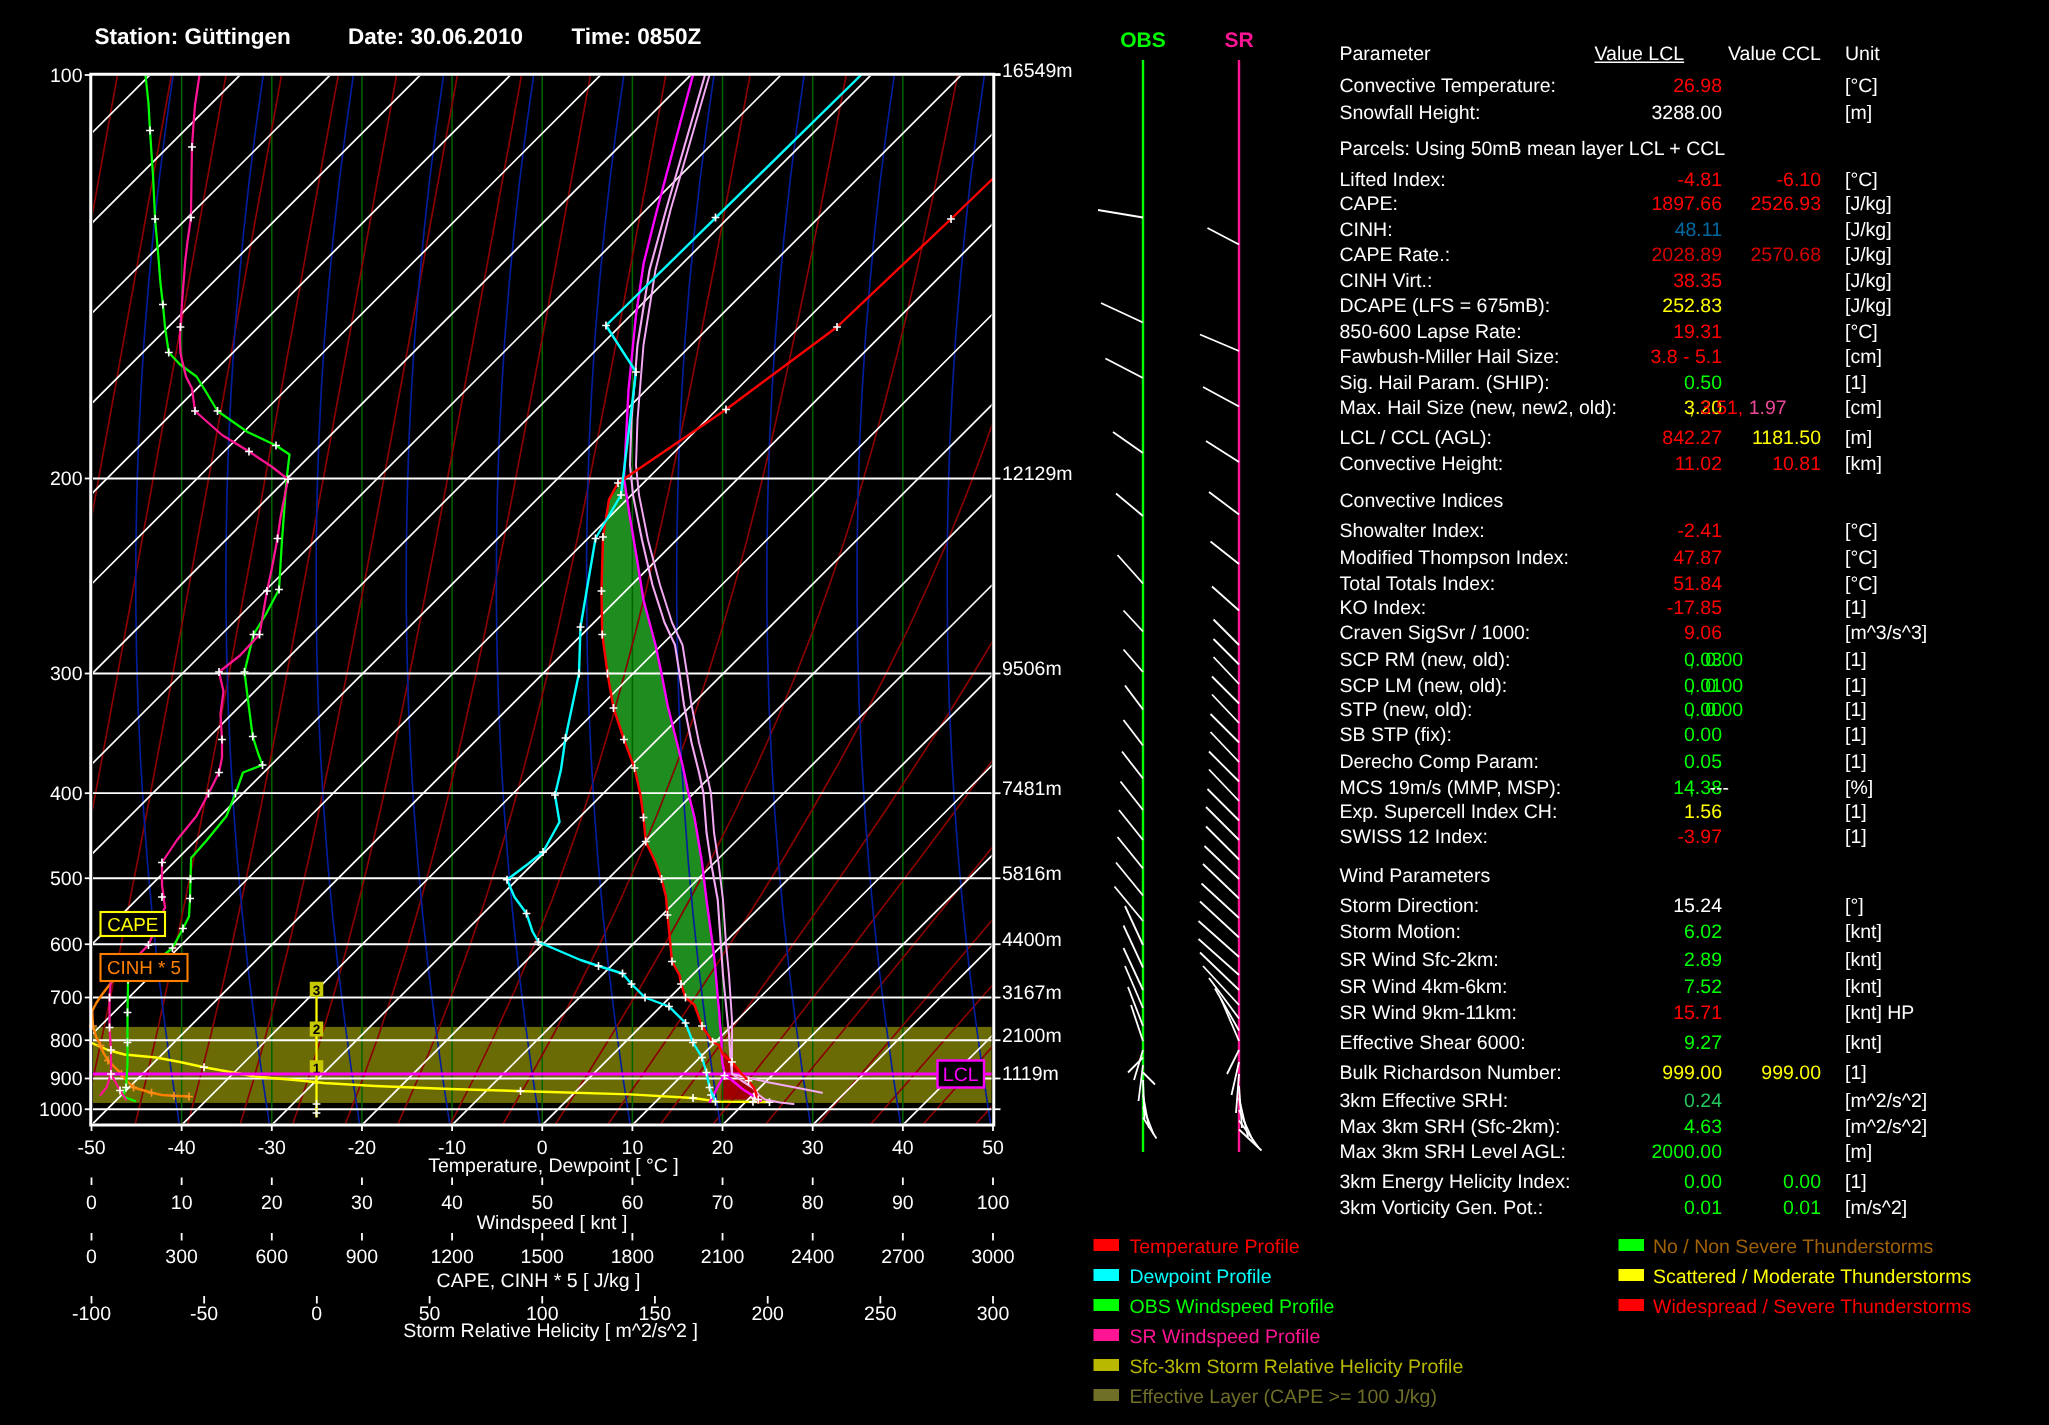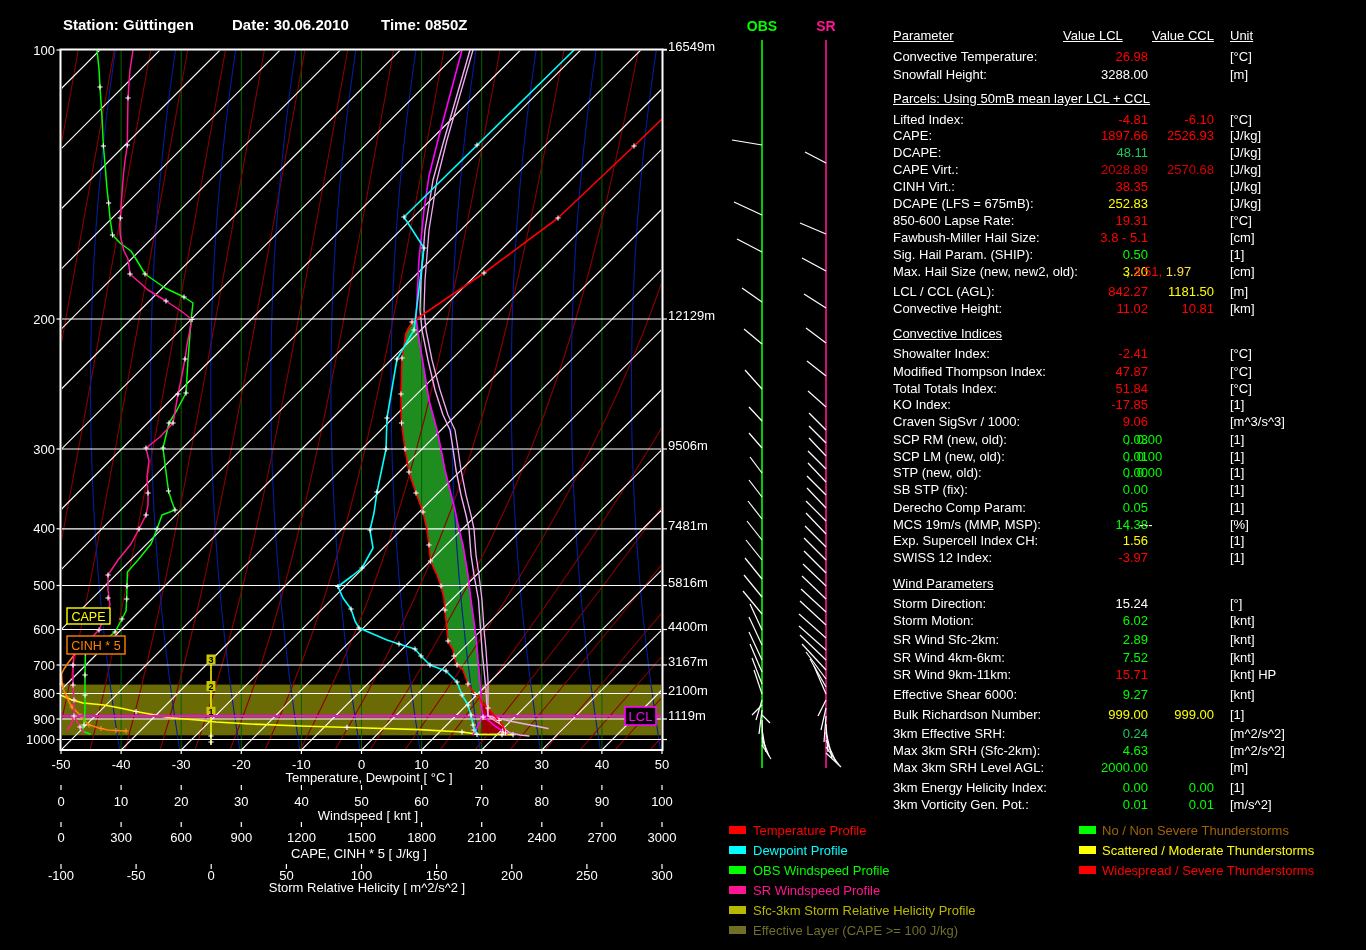--- a/index.html
+++ b/index.html
@@ -1,21 +1,21 @@
 <!DOCTYPE html>
 <html><head><meta charset="utf-8"><style>
 *{margin:0;padding:0;box-sizing:border-box}
 body{width:1366px;height:950px;background:#000;font-family:"Liberation Sans",sans-serif;position:relative;overflow:hidden}
 .hdr{position:absolute;top:16px;font-size:15px;font-weight:bold;color:#fff;white-space:nowrap}
 .tr{position:absolute;left:0;height:17px;font-size:13px;color:#fff;white-space:nowrap}
 .lab{position:absolute;left:893px}
 .v1{position:absolute;left:964px;width:184px;text-align:right}
 .v2{position:absolute;left:1040px;width:174px;text-align:right}
 .un{position:absolute;left:1230px}
-.sh{position:absolute;left:893px;font-size:13px;color:#fff;text-decoration:underline;white-space:nowrap}
+.sh{position:absolute;left:893px;font-size:13px;color:#fff;white-space:nowrap}
 </style></head>
 <body>
 <svg width="1366" height="950" style="position:absolute;left:0;top:0">
 <rect x="62" y="684.6" width="599" height="50.7" fill="#6B6B06"></rect>
 <path d="M416.0,319.0 L406.0,333.0 L402.0,358.0 L401.0,394.0 L401.5,423.0 L405.0,449.0 L409.0,472.0 L416.0,493.0 L423.0,512.0 L427.0,530.0 L429.0,545.0 L430.5,561.0 L437.0,575.0 L441.0,586.0 L444.0,598.0 L445.0,610.0 L446.0,620.0 L448.0,641.0 L453.0,650.0 L454.0,656.0 L457.0,665.0 L463.0,670.0 L468.0,684.0 L475.0,694.5 L479.0,696.5 L481.0,692.5 L480.0,683.0 L479.5,675.0 L478.5,665.0 L477.0,647.0 L476.0,637.0 L475.0,629.0 L471.0,600.0 L468.0,575.0 L465.5,560.0 L463.0,545.0 L459.0,529.0 L455.0,510.0 L450.0,490.0 L445.0,470.0 L441.0,449.0 L437.0,430.0 L429.0,400.0 L425.0,375.0 L420.0,345.0 L416.0,319.0 Z" fill="#1E8C1E" stroke="none"></path>
 <path d="M483.0,701.0 L480.5,733.0 L509.0,733.0 Z" fill="#A00000" stroke="none"></path>
 <defs>
       <clipPath id="cc">
         <rect x="62" y="50.5" width="599" height="698.5"></rect>
       </clipPath>
@@ -462,26 +462,26 @@
     <span class="v2" style="color:#FF0000">-6.10</span>
     <span class="un">[°C]</span>
   </div>
 <div class="tr" style="top:128px">
     <span class="lab">CAPE:</span>
     <span class="v1" style="color:#FF0000">1897.66</span>
     <span class="v2" style="color:#FF0000">2526.93</span>
     <span class="un">[J/kg]</span>
   </div>
 <div class="tr" style="top:145px">
-    <span class="lab">DCAPE:</span>
-    <span class="v1" style="color:#22c55e">48.11</span>
+    <span class="lab">CINH:</span>
+    <span class="v1" style="color:#0369a1">48.11</span>
     <span class="un">[J/kg]</span>
   </div>
 <div class="tr" style="top:162px">
-    <span class="lab">CAPE Virt.:</span>
+    <span class="lab">CAPE Rate.:</span>
     <span class="v1" style="color:#D40000">2028.89</span>
     <span class="v2" style="color:#D40000">2570.68</span>
     <span class="un">[J/kg]</span>
   </div>
 <div class="tr" style="top:179px">
     <span class="lab">CINH Virt.:</span>
     <span class="v1" style="color:#FF0000">38.35</span>
     <span class="un">[J/kg]</span>
   </div>
 <div class="tr" style="top:196px">
@@ -500,21 +500,21 @@
     <span class="un">[cm]</span>
   </div>
 <div class="tr" style="top:247px">
     <span class="lab">Sig. Hail Param. (SHIP):</span>
     <span class="v1" style="color:#00FF00">0.50</span>
     <span class="un">[1]</span>
   </div>
 <div class="tr" style="top:264px">
     <span class="lab">Max. Hail Size (new, new2, old):</span>
     <span class="v1" style="color:#FFFF00">3.20</span>
-    <span style="position:absolute;left:1126px"><span style="color:#FFFF00">,</span>&nbsp;<span style="color:#FF0000">3.51</span><span style="color:#FF0000">,</span>&nbsp;<span style="color:#fde047">1.97</span></span>
+    <span style="position:absolute;left:1126px"><span style="color:#FFFF00">,</span>&nbsp;<span style="color:#FF0000">3.51</span><span style="color:#FF0000">,</span>&nbsp;<span style="color:#ec4899">1.97</span></span>
     <span class="un">[cm]</span>
   </div>
 <div class="tr" style="top:284px">
     <span class="lab">LCL / CCL (AGL):</span>
     <span class="v1" style="color:#FF0000">842.27</span>
     <span class="v2" style="color:#FFFF00">1181.50</span>
     <span class="un">[m]</span>
   </div>
 <div class="tr" style="top:301px">
     <span class="lab">Convective Height:</span>

